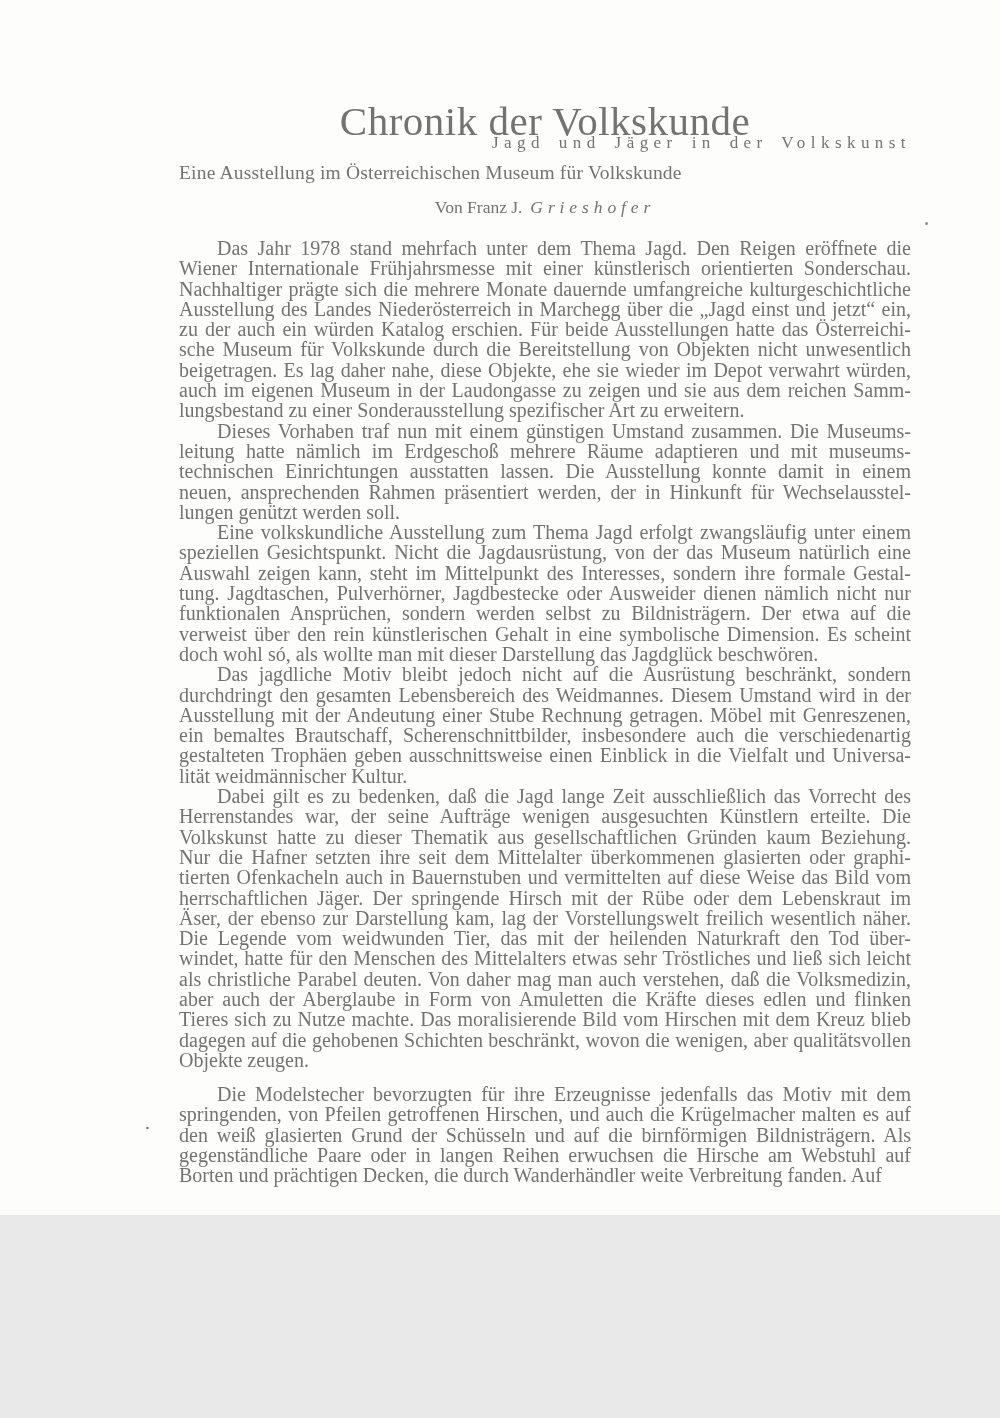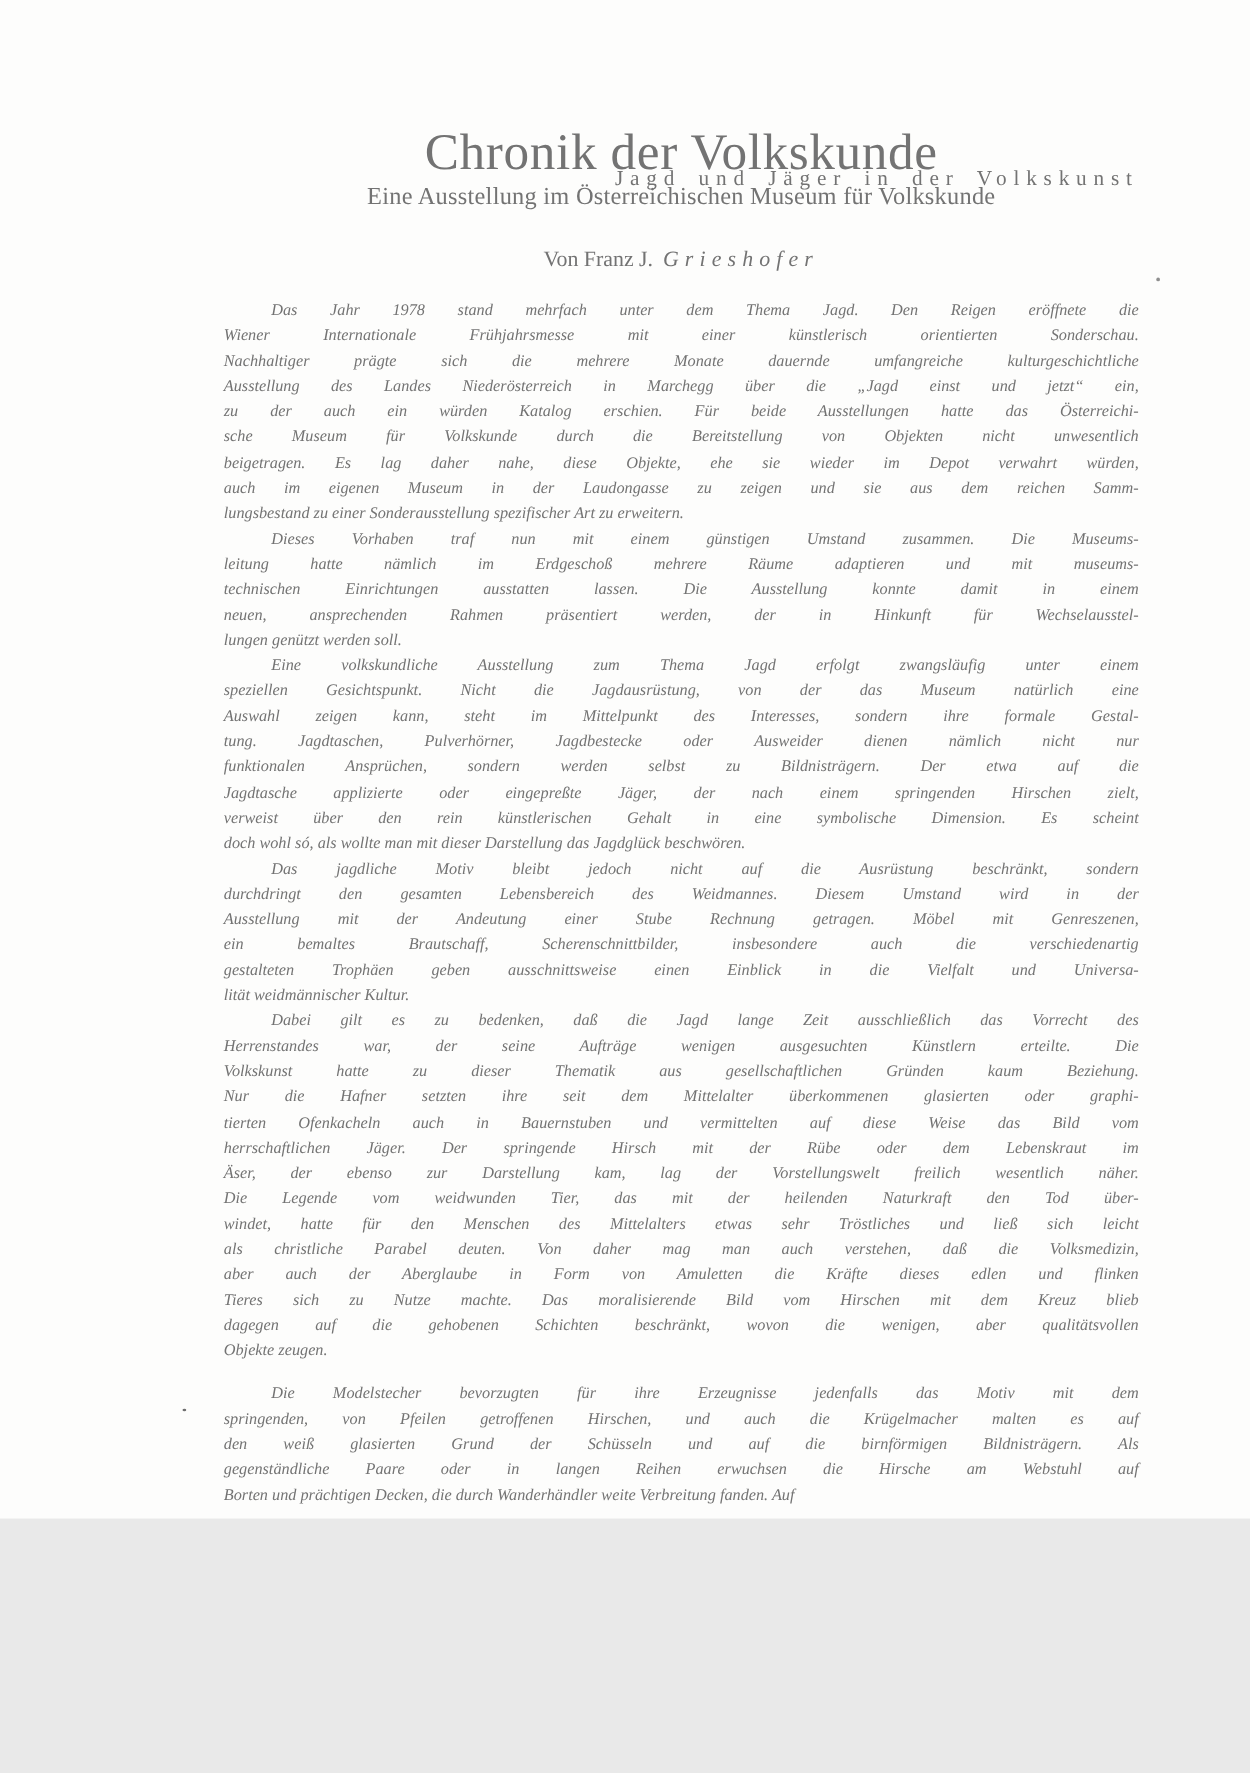--- a/index.html
+++ b/index.html
@@ -34,24 +34,23 @@
     top: 133px;
     left: 179px;
     width: 732px;
     text-align: right;
     font-size: 17px;
     letter-spacing: 0.32em;
     word-spacing: 0.25em;
   }
   .doc-subsubtitle {
     position: absolute;
-    top: 147px;
+    top: 162px;
     left: 179px;
     width: 732px;
-    text-align: center;
     font-size: 19.5px;
     letter-spacing: 0.2px;
   }
   .doc-byline {
     position: absolute;
     top: 197px;
     left: 179px;
     width: 732px;
     text-align: center;
     font-size: 17.5px;
@@ -60,23 +59,22 @@
     letter-spacing: 0.28em;
     margin-left: 0.45em;
     font-style: italic;
   }
   
   .article-body {
     position: absolute;
     top: 238px;
     left: 179px;
     width: 732px;
-    font-size: 13px;
+    font-size: 20px;
     line-height: 20.3px;
-    font-style: italic;
   }
   .paragraph { margin: 0; }
   .paragraph.gap-before { margin-top: 14px; }
   .line {
     text-align: justify;
     text-align-last: justify;
     white-space: normal;
   }
   .line.first { text-indent: 38px; }
   .line.last  { text-align-last: left; }
@@ -127,21 +125,20 @@
         <div class="line">technischen Einrichtungen ausstatten lassen. Die Ausstellung konnte damit in einem</div>
         <div class="line">neuen, ansprechenden Rahmen präsentiert werden, der in Hinkunft für Wechselausstel-</div>
         <div class="line last">lungen genützt werden soll.</div>
       </div>
       <div class="paragraph">
         <div class="line first">Eine volkskundliche Ausstellung zum Thema Jagd erfolgt zwangsläufig unter einem</div>
         <div class="line">speziellen Gesichtspunkt. Nicht die Jagdausrüstung, von der das Museum natürlich eine</div>
         <div class="line">Auswahl zeigen kann, steht im Mittelpunkt des Interesses, sondern ihre formale Gestal-</div>
         <div class="line">tung. Jagdtaschen, Pulverhörner, Jagdbestecke oder Ausweider dienen nämlich nicht nur</div>
         <div class="line">funktionalen Ansprüchen, sondern werden selbst zu Bildnisträgern. Der etwa auf die</div>
-        <div class="line">Jagdtasche applizierte oder eingepreßte Jäger, der nach einem springenden Hirschen zielt,</div>
         <div class="line">verweist über den rein künstlerischen Gehalt in eine symbolische Dimension. Es scheint</div>
         <div class="line last">doch wohl só, als wollte man mit dieser Darstellung das Jagdglück beschwören.</div>
       </div>
       <div class="paragraph">
         <div class="line first">Das jagdliche Motiv bleibt jedoch nicht auf die Ausrüstung beschränkt, sondern</div>
         <div class="line">durchdringt den gesamten Lebensbereich des Weidmannes. Diesem Umstand wird in der</div>
         <div class="line">Ausstellung mit der Andeutung einer Stube Rechnung getragen. Möbel mit Genreszenen,</div>
         <div class="line">ein bemaltes Brautschaff, Scherenschnittbilder, insbesondere auch die verschiedenartig</div>
         <div class="line">gestalteten Trophäen geben ausschnittsweise einen Einblick in die Vielfalt und Universa-</div>
         <div class="line last">lität weidmännischer Kultur.</div>

